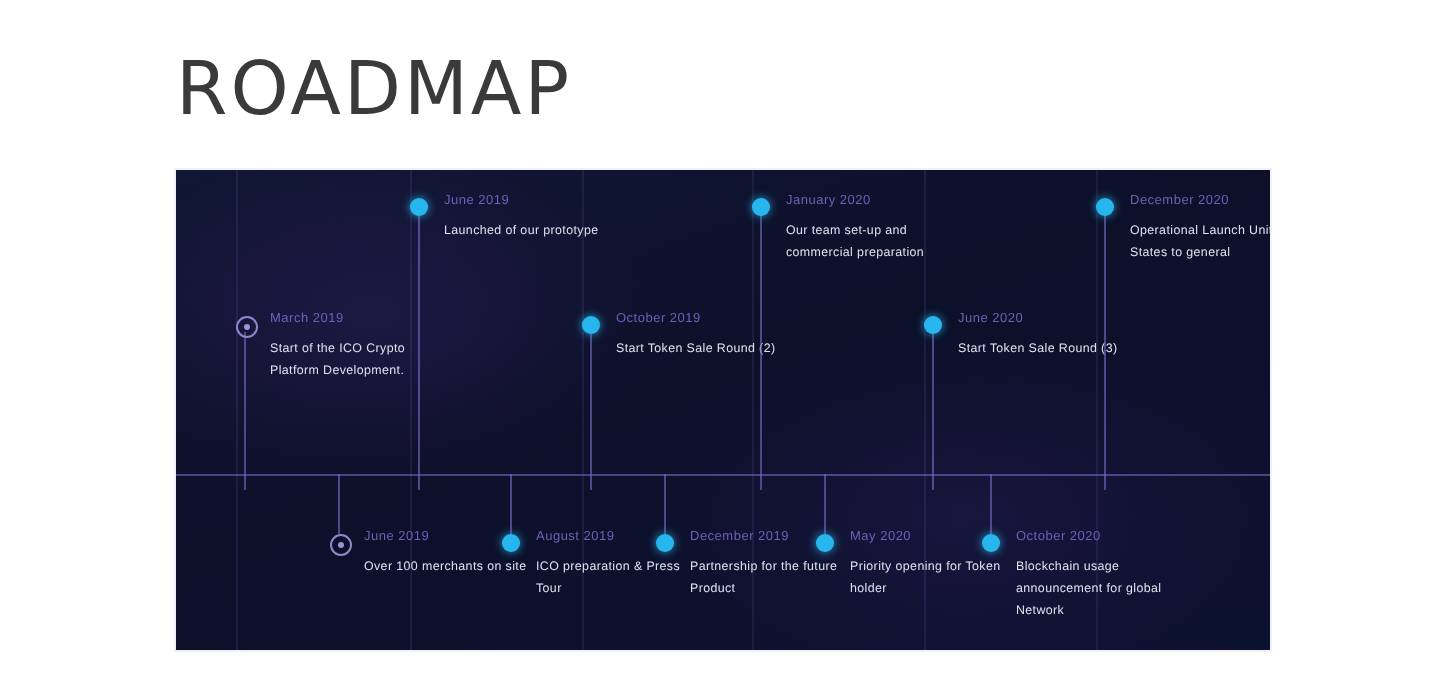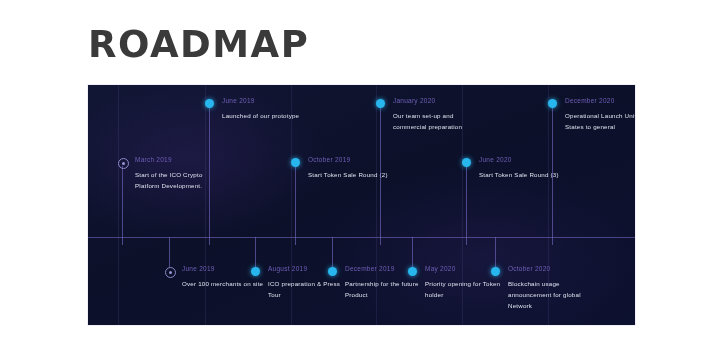--- a/index.html
+++ b/index.html
@@ -22,21 +22,21 @@
     height: 343px;
     background: #ffffff;
   }
 
   #page-title {
     position: absolute;
     left: 88px;
     top: 23px;
     font-size: 37px;
     letter-spacing: 1.5px;
-    font-weight: 700;
+    font-weight: 400;
     color: #3a3a3a;
     font-family: "DejaVu Sans", sans-serif;
     line-height: 44px;
     white-space: nowrap;
   }
 
   #timeline-panel {
     position: absolute;
     left: 88px;
     top: 85px;

